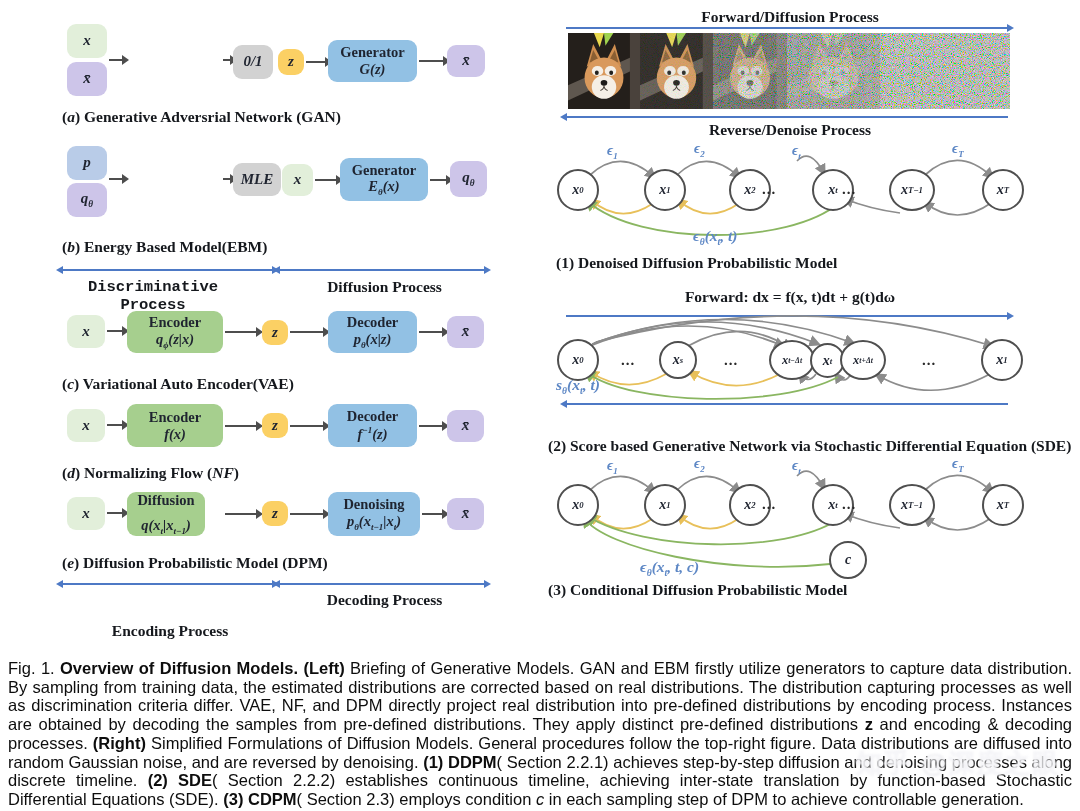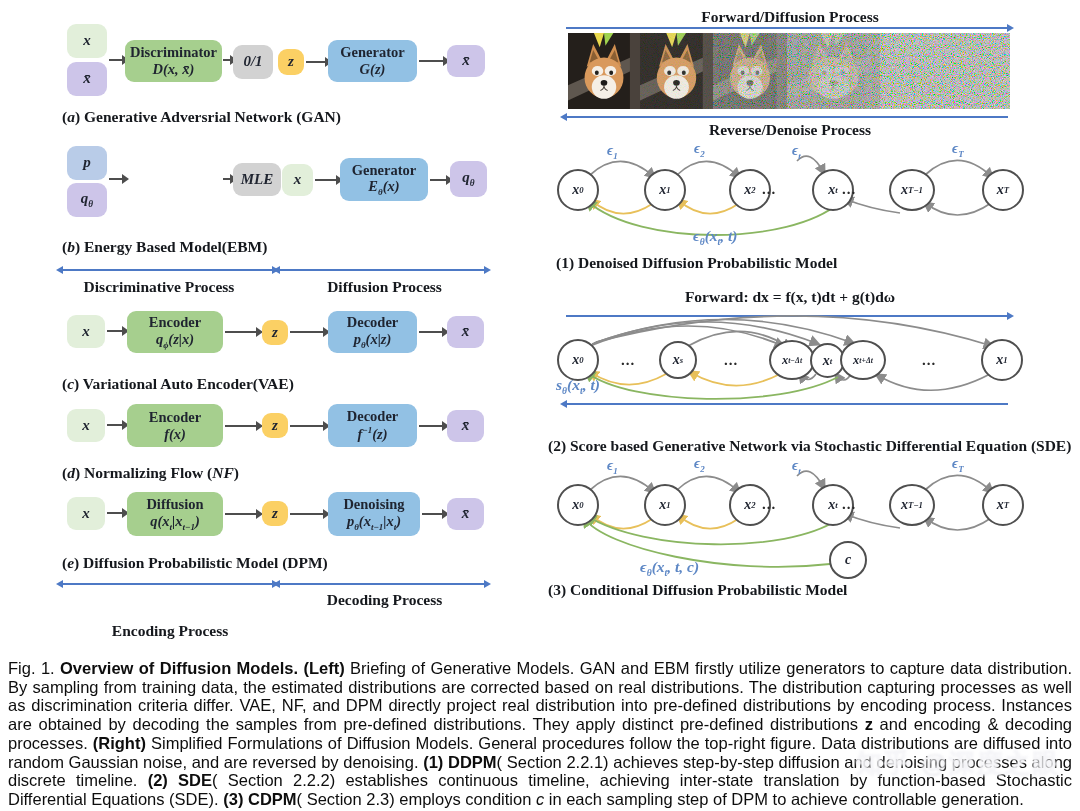--- a/index.html
+++ b/index.html
@@ -54,24 +54,20 @@
 
 <div id="fig">
 
   <div class="bx gl" style="left:67px;top:24px;width:40px;height:34px;">
       <span class="sym">x</span>
     </div>
   <div class="bx pu" style="left:67px;top:62px;width:40px;height:34px;">
       <span class="sym">x̄</span>
     </div>
   <div class="har" style="left:109px;top:59px;width:14px;"></div>
-  <div class="bx g" style="left:125px;top:40px;width:97px;height:42px;">
-    <span class="bt">Discriminator</span>
-    <span class="bf">D(x, x̄)</span>
-  </div>
   <div class="har" style="left:223px;top:59px;width:8px;"></div>
   <div class="bx gy" style="left:233px;top:45px;width:40px;height:34px;">
       <span class="sym">0/1</span>
     </div>
   <div class="bx ye" style="left:278px;top:49px;width:26px;height:26px;">
       <span class="sym">z</span>
     </div>
   <div class="har" style="left:306px;top:61px;width:20px;"></div>
   <div class="bx bl" style="left:328px;top:40px;width:89px;height:42px;">
     <span class="bt">Generator</span>
@@ -103,21 +99,21 @@
     <span class="bf">E<sub>θ</sub>(x)</span>
   </div>
   <div class="har" style="left:430px;top:179px;width:17px;"></div>
   <div class="bx pu" style="left:450px;top:161px;width:37px;height:36px;">
       <span class="sym">q<sub>θ</sub></span>
     </div>
   <div class="cap" style="left:62px;top:238px;">(<i>b</i>) Energy Based Model(EBM)</div>
 
   <div class="dbl" style="left:62px;top:269px;width:211px;"></div>
   <div class="dbl" style="left:279px;top:269px;width:206px;"></div>
-  <div class="plab" style="left:64px;top:278px;width:190px;">Discriminative Process</div>
+  <div class="plab" style="left:58px;top:278px;width:190px;font-family:Liberation Mono, monospace;">Discriminative Process</div>
   <div class="plab" style="left:292px;top:278px;width:185px;">Diffusion Process</div>
 
   <div class="bx gl" style="left:67px;top:315px;width:38px;height:33px;">
       <span class="sym">x</span>
     </div>
   <div class="har" style="left:107px;top:330px;width:16px;"></div>
   <div class="bx g" style="left:127px;top:311px;width:96px;height:42px;">
     <span class="bt">Encoder</span>
     <span class="bf">q<sub>ϕ</sub>(z|x)</span>
   </div>
@@ -156,21 +152,21 @@
   <div class="har" style="left:419px;top:425px;width:24px;"></div>
   <div class="bx pu" style="left:447px;top:410px;width:37px;height:32px;">
       <span class="sym">x̄</span>
     </div>
   <div class="cap" style="left:62px;top:464px;">(<i>d</i>) Normalizing Flow (<i>NF</i>)</div>
 
   <div class="bx gl" style="left:67px;top:497px;width:38px;height:33px;">
       <span class="sym">x</span>
     </div>
   <div class="har" style="left:107px;top:512px;width:16px;"></div>
-  <div class="bx g" style="left:127px;top:492px;width:96px;height:44px;">
+  <div class="bx g" style="left:127px;top:492px;width:78px;height:44px;justify-content:space-between;">
     <span class="bt">Diffusion</span>
     <span class="bf">q(x<sub>t</sub>|x<sub>t−1</sub>)</span>
   </div>
   <div class="har" style="left:225px;top:513px;width:32px;"></div>
   <div class="bx ye" style="left:262px;top:501px;width:26px;height:25px;">
       <span class="sym">z</span>
     </div>
   <div class="har" style="left:290px;top:513px;width:34px;"></div>
   <div class="bx bl" style="left:328px;top:492px;width:92px;height:44px;">
     <span class="bt">Denoising</span>

